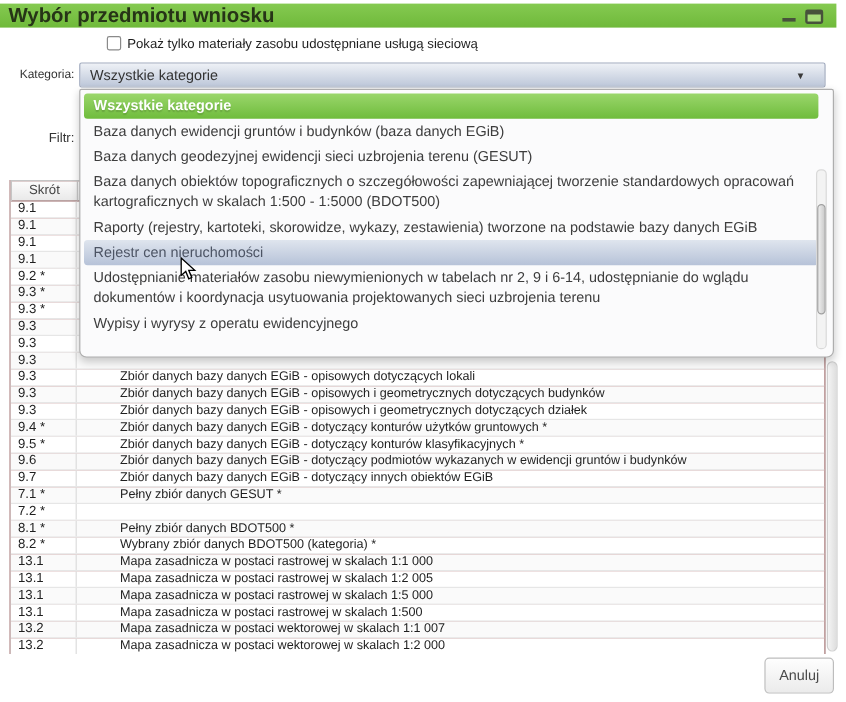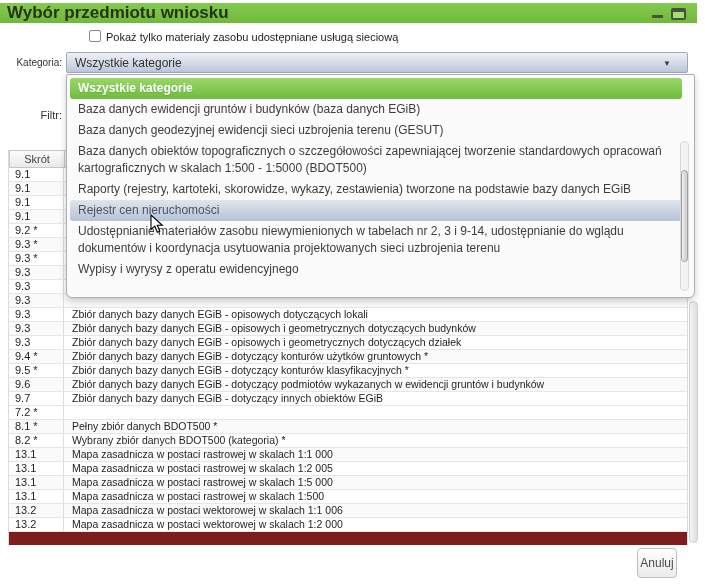--- a/index.html
+++ b/index.html
@@ -35,21 +35,21 @@
   .thead { display:flex; height:18px; border:1px solid #c6c6c6;
            background:linear-gradient(#fcfcfc,#e9e9e9); }
   .th-skrot { width:55px; border-right:1px solid #c6c6c6; text-align:center;
               font-size:11px; color:#444; line-height:16px; }
   .th-desc { flex:1; }
   .tr { display:flex; height:14px; border-bottom:1px solid #e6e6e6; background:#fff; }
   .tr.alt { background:#fafafa; }
   .td-skrot { width:55px; border-right:1px solid #dddddd; padding-left:6px;
               font-size:11px; color:#1f1f1f; line-height:13px; white-space:nowrap; }
   .td-desc { flex:1; padding-left:8px; font-size:10.5px; color:#1f1f1f; line-height:13px;
-             white-space:nowrap; overflow:hidden; }
+             white-space:nowrap; overflow:hidden;margin-left:28px; }
 
   .table-scrollbar { position:absolute; left:689px; top:301px; width:9px; height:242px;
                      border:1px solid #cfcfcf; border-radius:5px;
                      background:linear-gradient(90deg,#f4f4f4,#dedede); }
 
   
   .dropdown { position:absolute; left:66px; top:74px; width:629px; height:224px; z-index:5;
               background:#fbfbfc; border:1px solid #aeaeae; border-radius:2px 2px 6px 6px;
               box-shadow:0 3px 7px rgba(0,0,0,0.20); padding-top:3px; overflow:hidden; }
   .dd-item { margin:0 12px 0 3px; padding:2px 8px; font-size:12px; line-height:17px;
@@ -59,21 +59,21 @@
   .dd-item.hover { background:linear-gradient(#dfe5ee,#b6c2d8); color:#4c5464; }
   .dd-scrollbar { position:absolute; right:5px; top:66px; bottom:6px; width:9px;
                   background:#f3f3f3; border:1px solid #d9d9d9; border-radius:4px; z-index:6; }
   .dd-thumb { position:absolute; left:0; right:0; top:28px; height:92px;
               background:linear-gradient(90deg,#ededed,#cccccc); border:1px solid #9f9f9f; border-radius:4px; }
 
   
   .cursor { position:absolute; left:150px; top:214px; z-index:9; }
 
   
-  .btn-cancel { position:absolute; left:637px; top:548px; width:40px; height:30px;
+  .btn-cancel { position:absolute; left:637px; top:548px; width:58px; height:30px;
                 background:linear-gradient(#fefefe,#ebebeb); border:1px solid #bdbdbd; border-radius:4px;
                 font-family:"Liberation Sans", sans-serif; font-size:12px; color:#4a4a4a; }
 </style>
 </head>
 <body>
 
 <div class="screen">
 
   <div class="titlebar">
     <span class="title">Wybór przedmiotu wniosku</span>
@@ -177,20 +177,24 @@
         <div class="tr alt">
           <div class="td-skrot">9.6</div>
           <div class="td-desc">Zbiór danych bazy danych EGiB - dotyczący podmiotów wykazanych w ewidencji gruntów i budynków</div>
         </div>
 
         <div class="tr">
           <div class="td-skrot">9.7</div>
           <div class="td-desc">Zbiór danych bazy danych EGiB - dotyczący innych obiektów EGiB</div>
         </div>
 
+        <div class="tr alt">
+          <div class="td-skrot">7.1 *</div>
+          <div class="td-desc">Pełny zbiór danych GESUT *</div>
+        </div>
 
         <div class="tr">
           <div class="td-skrot">7.2 *</div>
         </div>
 
         <div class="tr alt">
           <div class="td-skrot">8.1 *</div>
           <div class="td-desc">Pełny zbiór danych BDOT500 *</div>
         </div>
 
@@ -214,21 +218,21 @@
           <div class="td-desc">Mapa zasadnicza w postaci rastrowej w skalach 1:5 000</div>
         </div>
 
         <div class="tr">
           <div class="td-skrot">13.1</div>
           <div class="td-desc">Mapa zasadnicza w postaci rastrowej w skalach 1:500</div>
         </div>
 
         <div class="tr alt">
           <div class="td-skrot">13.2</div>
-          <div class="td-desc">Mapa zasadnicza w postaci wektorowej w skalach 1:1 006</div>
+          <div class="td-desc">Mapa zasadnicza w postaci wektorowej w skalach 1:1 007</div>
         </div>
 
         <div class="tr">
           <div class="td-skrot">13.2</div>
           <div class="td-desc">Mapa zasadnicza w postaci wektorowej w skalach 1:2 000</div>
         </div>
 
     </div>
   </div>
 
@@ -255,21 +259,21 @@
 
       <div class="dd-item">
         <span>Raporty (rejestry, kartoteki, skorowidze, wykazy, zestawienia) tworzone na podstawie bazy danych EGiB</span>
       </div>
 
       <div class="dd-item hover">
         <span>Rejestr cen nieruchomości</span>
       </div>
 
       <div class="dd-item">
-        <span>Udostępnianie materiałów zasobu niewymienionych w tabelach nr 2, 3 i 9-14, udostępnianie do wglądu dokumentów i koordynacja usytuowania projektowanych sieci uzbrojenia terenu</span>
+        <span>Udostępnianie materiałów zasobu niewymienionych w tabelach nr 2, 9 i 6-14, udostępnianie do wglądu dokumentów i koordynacja usytuowania projektowanych sieci uzbrojenia terenu</span>
       </div>
 
       <div class="dd-item">
         <span>Wypisy i wyrysy z operatu ewidencyjnego</span>
       </div>
 
     <div class="dd-scrollbar">
       <div class="dd-thumb"></div>
     </div>
   </div>

